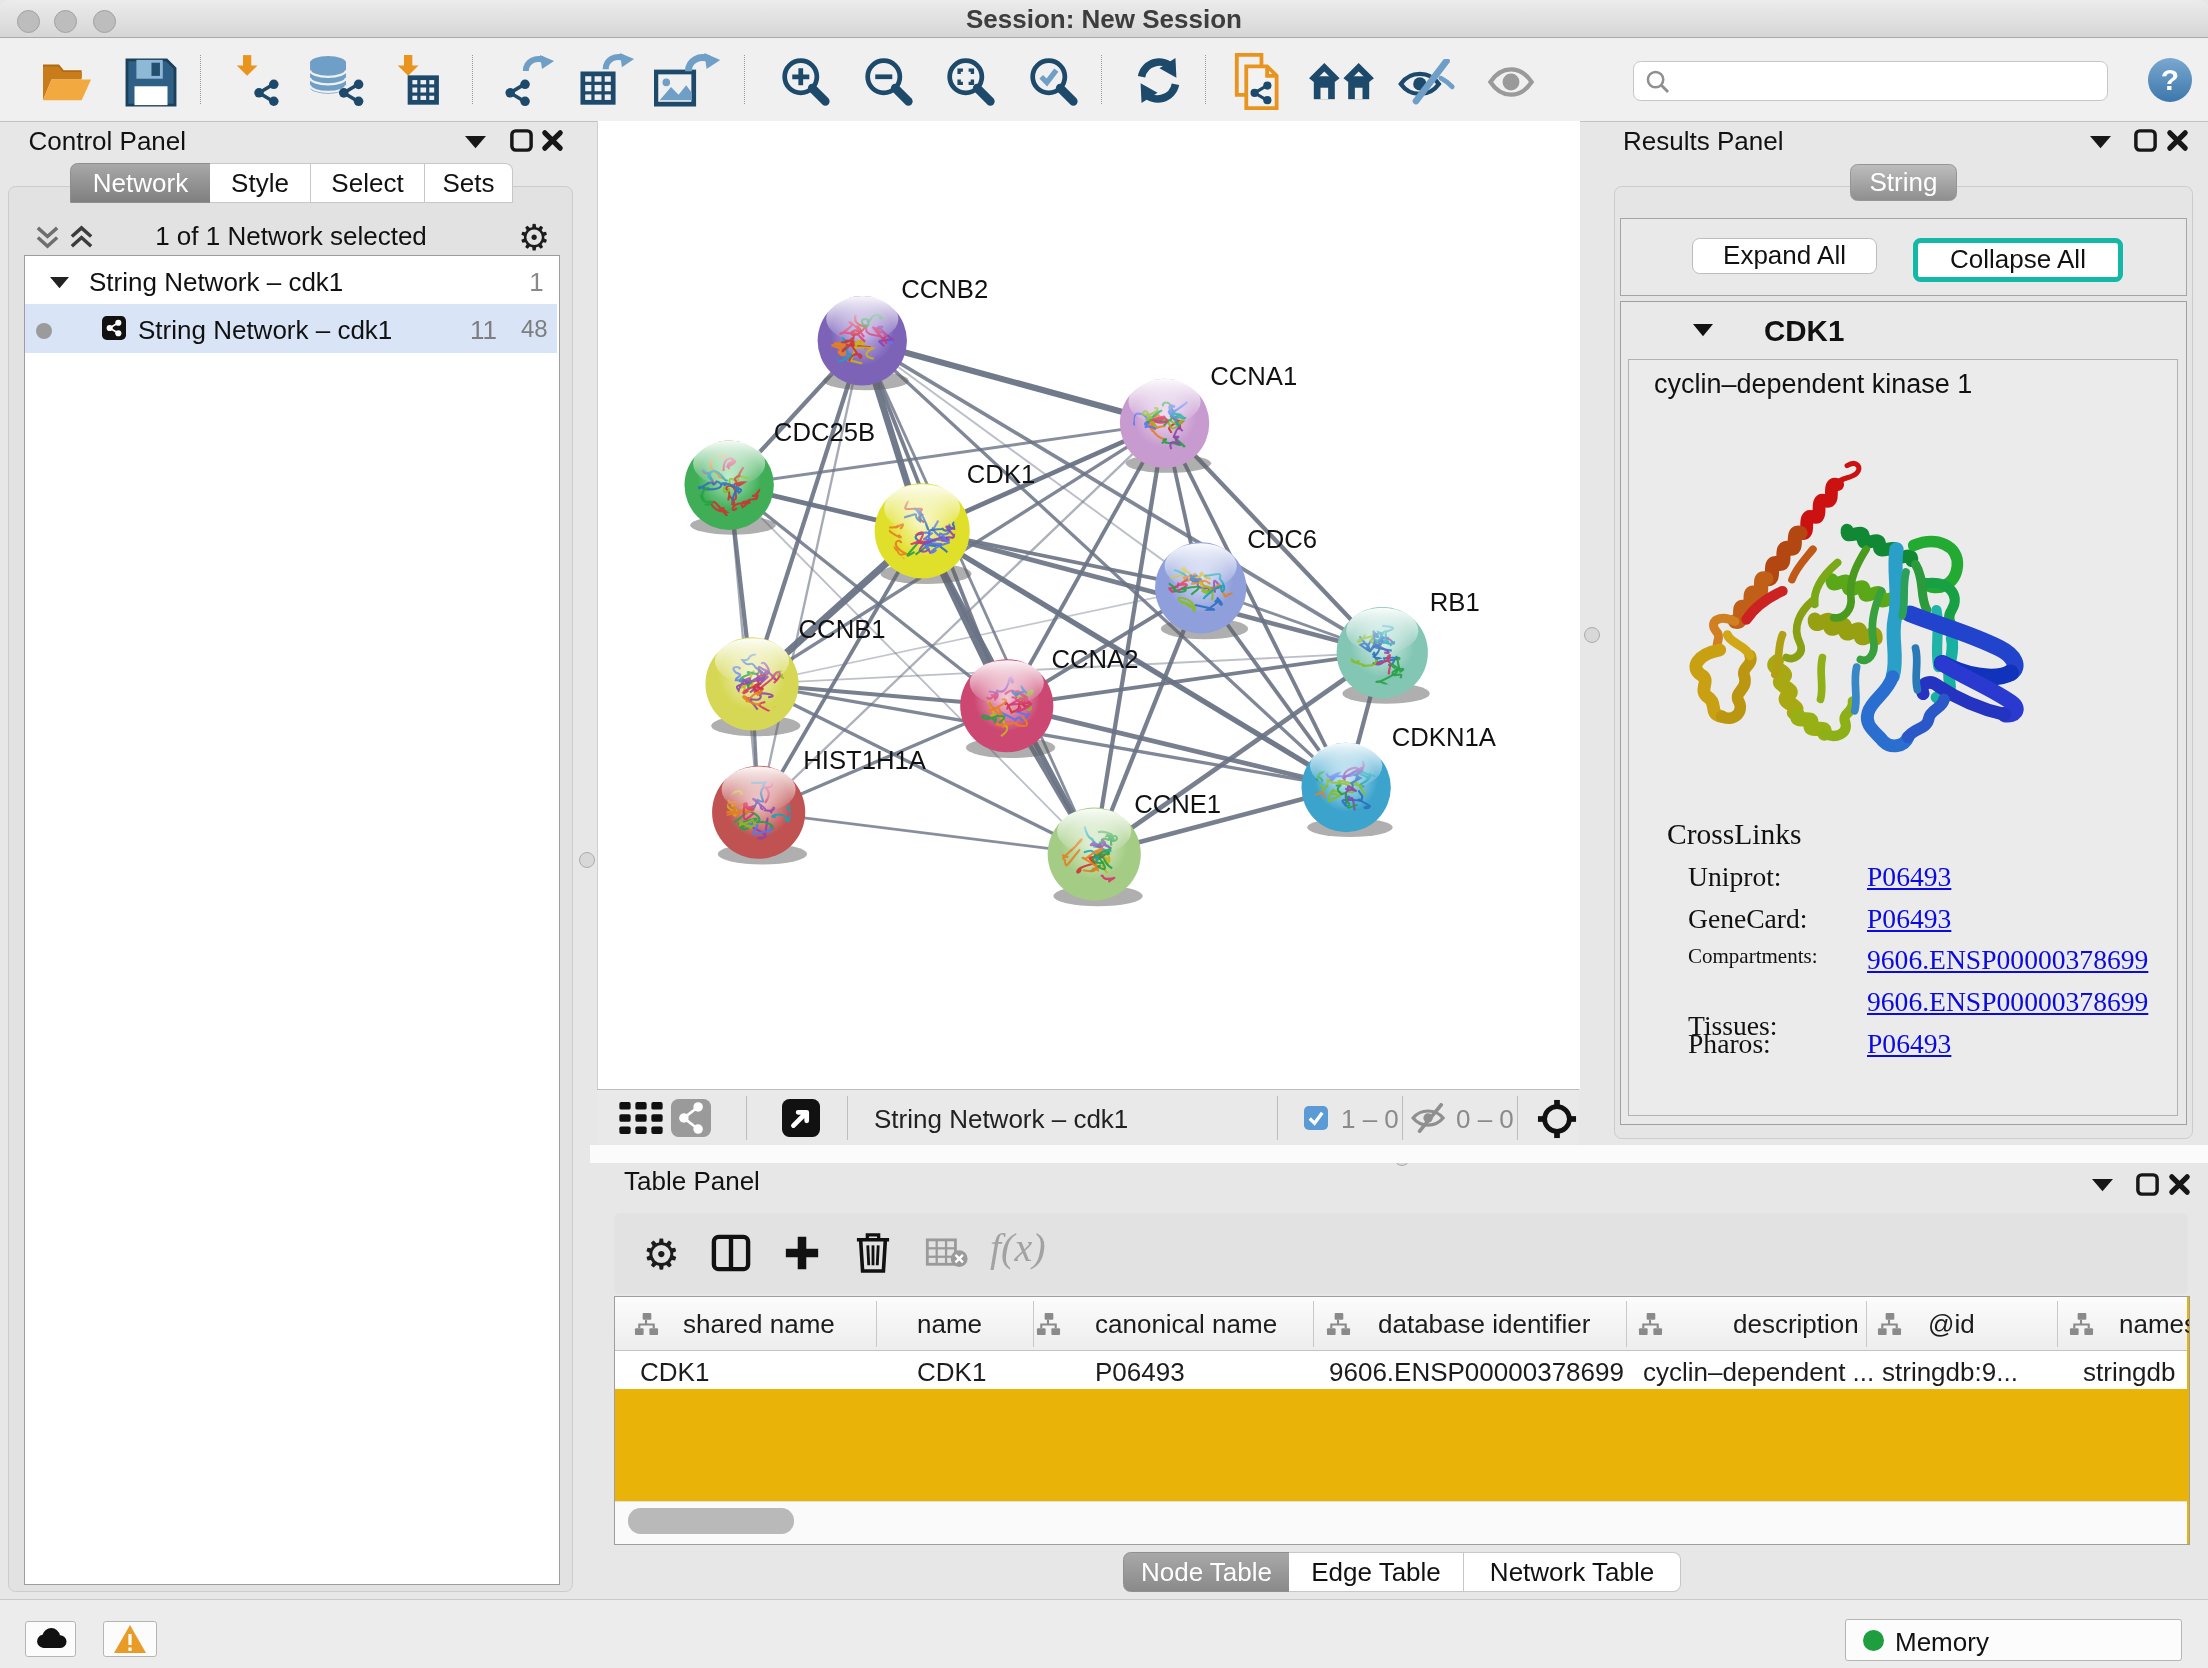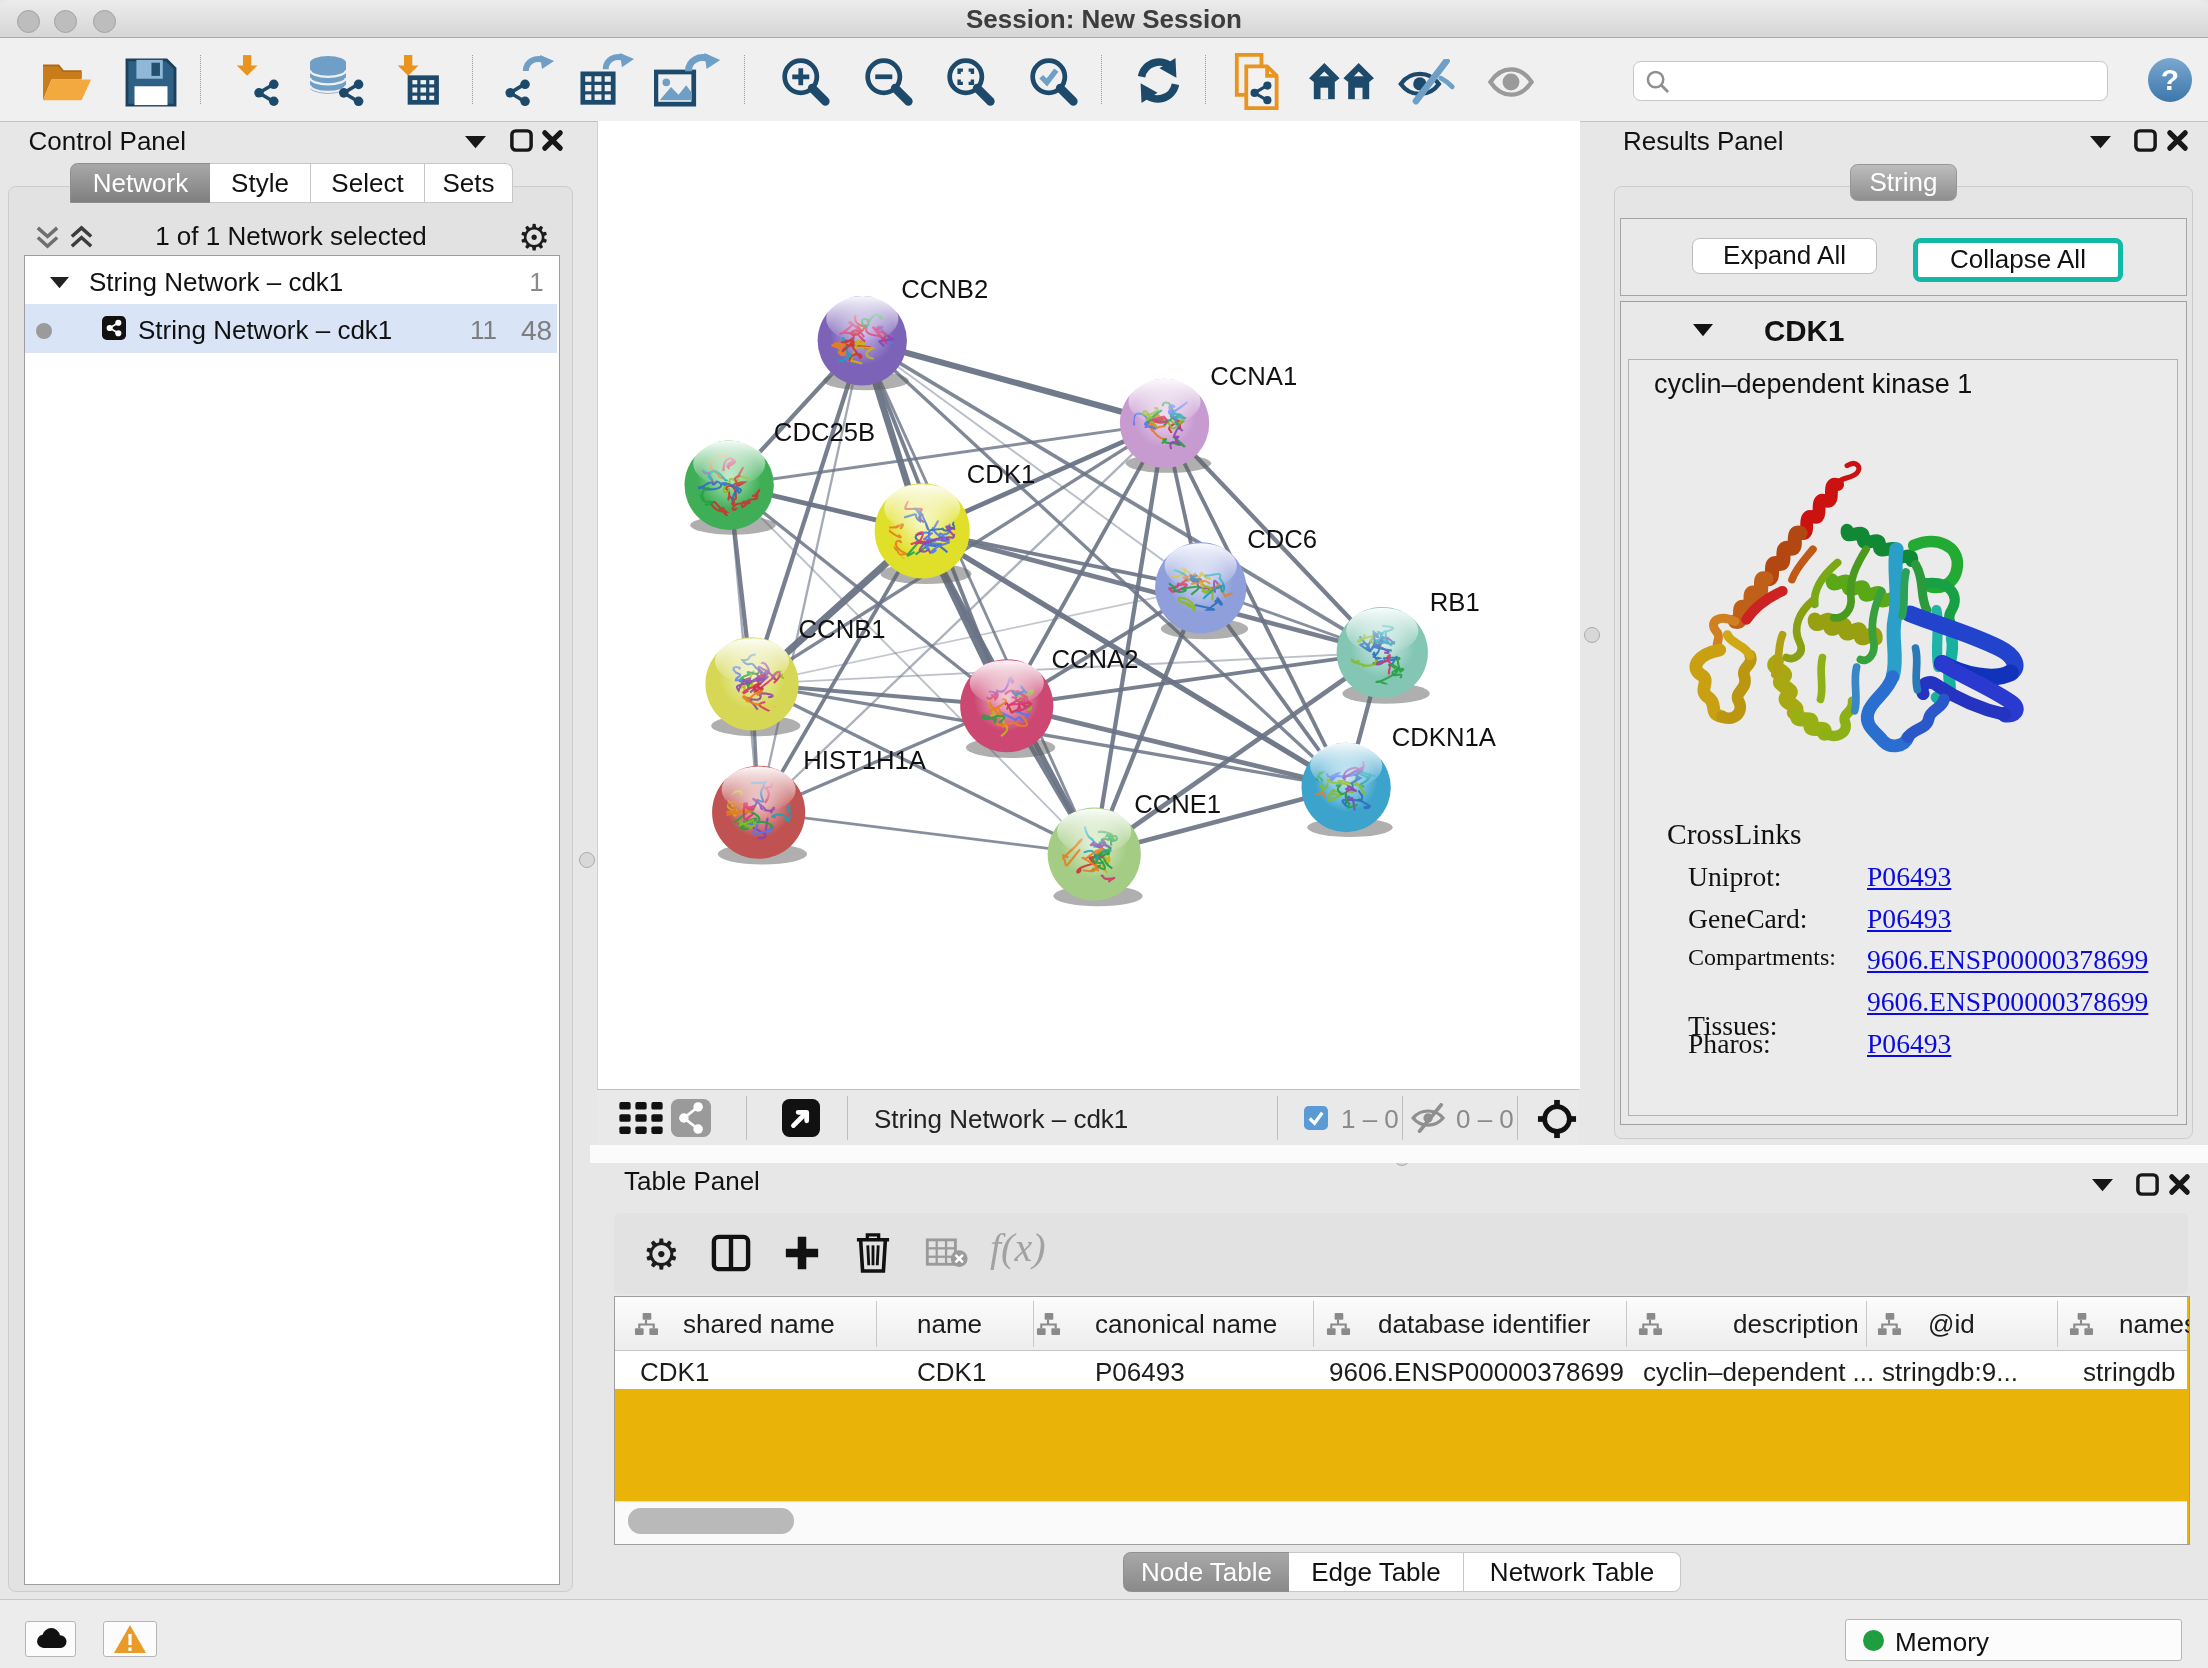--- a/index.html
+++ b/index.html
@@ -231,21 +231,21 @@
           <circle cx="17" cy="7" r="3.2"></circle>
           <circle cx="8" cy="12.5" r="3.2"></circle>
           <circle cx="17" cy="18" r="3.2"></circle>
           <path d="M8 11.4 L17 5.9 L17 8.1 L8 13.6 Z"></path>
           <path d="M8 11.4 L17 16.9 L17 19.1 L8 13.6 Z"></path>
         </g>
       </svg>
   </div>
   <div class="abs" style="left:113px;top:11.4px;font-size:26px;color:#111;">String Network – cdk1</div>
   <div class="abs" style="left:445px;top:11.4px;font-size:26px;color:#7e7e7e;">11</div>
-  <div class="abs" style="left:496px;top:11.4px;font-size:28px;color:#7e7e7e;">48</div>
+  <div class="abs" style="left:496px;top:11.4px;font-size:24px;color:#7e7e7e;">48</div>
 </div>
 
 <div class="abs" style="left:597px;top:121px;width:982px;height:968px;background:#ffffff;border-left:1px solid #cfcfcf;">
 <svg width="982" height="968" viewBox="0 0 1033 1018">
 <defs>
 <radialGradient id="gCCNB2" cx="0.5" cy="0.42" r="0.68">
 <stop offset="0" stop-color="#c6b7ea"></stop>
           <stop offset="0.52" stop-color="#7c63b8"></stop>
           <stop offset="0.88" stop-color="#7c63b8"></stop>
           <stop offset="1" stop-color="#5b4988"></stop>
@@ -771,21 +771,21 @@
 <path d="M160 210 C156 226 162 240 158 254" fill="none" stroke="#90b018" stroke-width="8.1" stroke-linecap="round"></path>
 <path d="M196 220 C192 236 198 252 194 266" fill="none" stroke="#3888c8" stroke-width="8.1" stroke-linecap="round"></path>
 <path d="M258 200 C262 216 256 230 260 244" fill="none" stroke="#2a7ab8" stroke-width="8.1" stroke-linecap="round"></path>
 <path d="M150 96 C142 106 132 116 128 128" fill="none" stroke="#c05818" stroke-width="8.1" stroke-linecap="round"></path>
 </svg>
 <div class="abs serif" style="left:1667px;top:818px;font-size:29.5px;font-weight:400;color:#111;">CrossLinks</div>
 <div class="abs serif" style="left:1688px;top:861px;font-size:27.6px;color:#111;">Uniprot:</div>
 <div class="abs serif" style="left:1867px;top:861px;font-size:27.6px;"><a class="lnk">P06493</a></div>
 <div class="abs serif" style="left:1688px;top:903px;font-size:27.6px;color:#111;">GeneCard:</div>
 <div class="abs serif" style="left:1867px;top:903px;font-size:27.6px;"><a class="lnk">P06493</a></div>
-<div class="abs serif" style="left:1688px;top:944px;font-size:24px;color:#111;">Compartments:</div>
+<div class="abs serif" style="left:1688px;top:944px;font-size:21px;color:#111;">Compartments:</div>
 <div class="abs serif" style="left:1867px;top:944px;font-size:27.6px;"><a class="lnk">9606.ENSP00000378699</a></div>
 <div class="abs serif" style="left:1688px;top:1010px;font-size:27.6px;color:#111;">Tissues:</div>
 <div class="abs serif" style="left:1867px;top:986px;font-size:27.6px;"><a class="lnk">9606.ENSP00000378699</a></div>
 <div class="abs serif" style="left:1688px;top:1028px;font-size:27.6px;color:#111;">Pharos:</div>
 <div class="abs serif" style="left:1867px;top:1028px;font-size:27.6px;"><a class="lnk">P06493</a></div>
 
 <div class="abs" style="left:590px;top:1145px;width:1619px;height:18px;background:#fbfbfb;"></div>
 <div class="abs" style="left:624px;top:1166px;font-size:26px;color:#111;">Table Panel</div>
 <svg class="abs" style="left:2091px;top:1178px;" width="23" height="14.3" viewBox="0 0 24 15">
     <path d="M1 1 L23 1 L12 14 Z" fill="#171717"></path>

